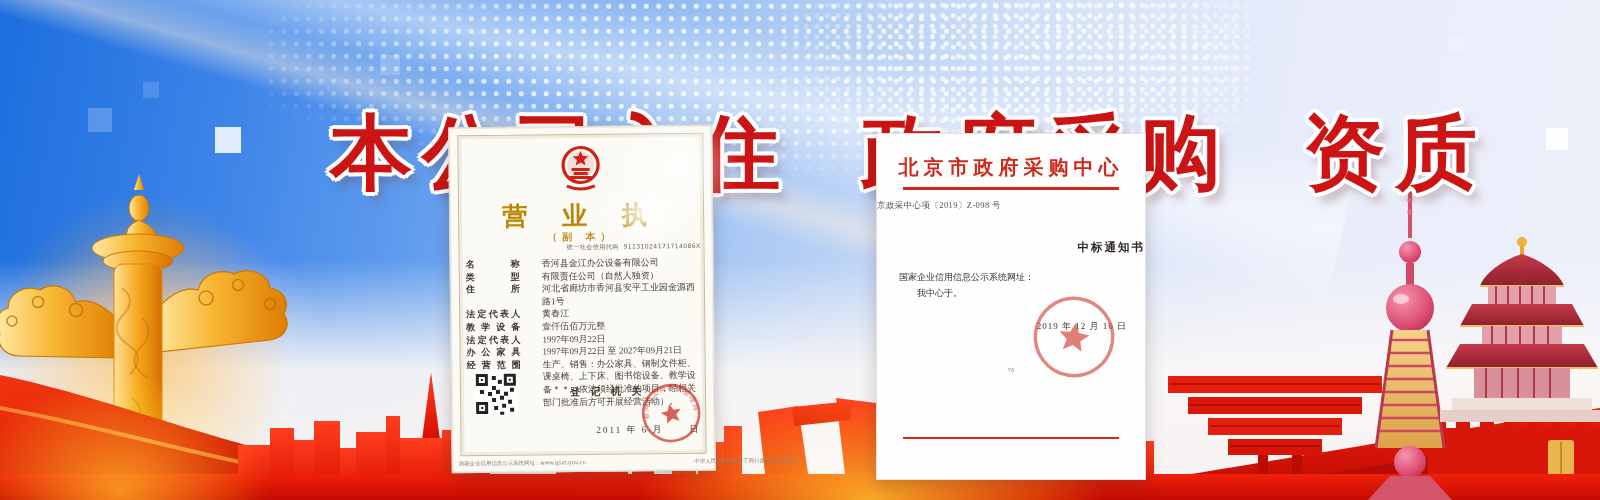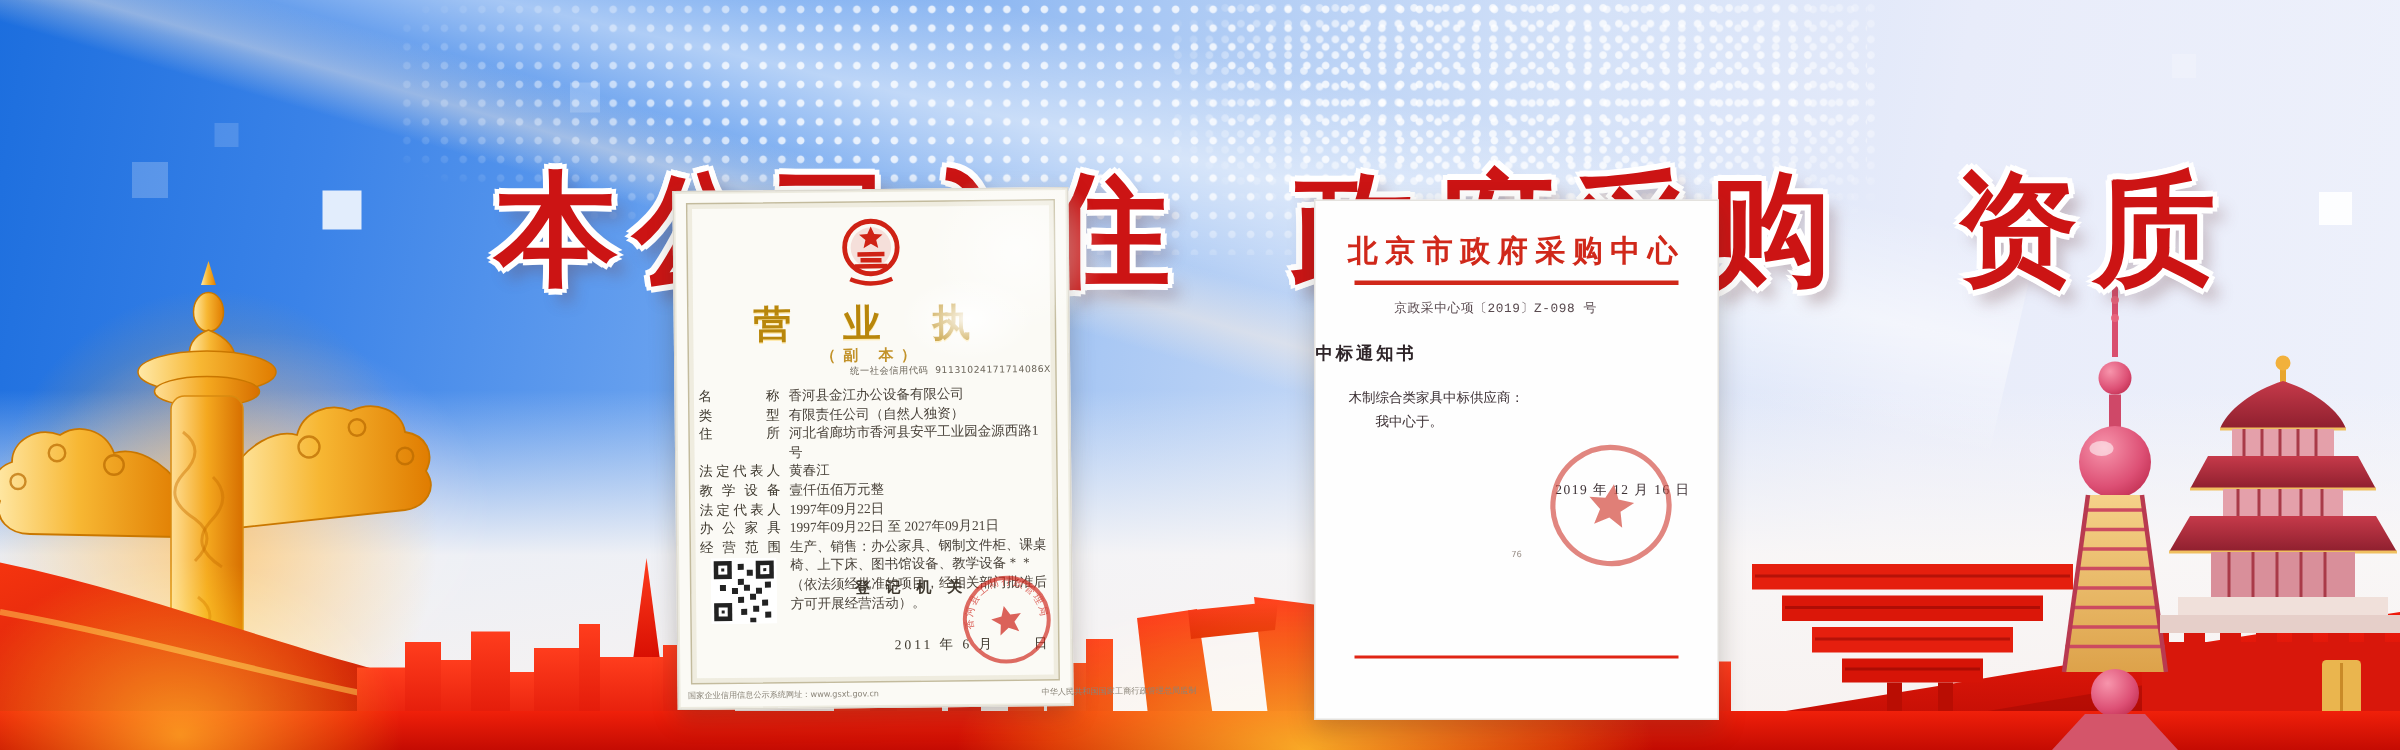--- a/index.html
+++ b/index.html
@@ -56,44 +56,44 @@
   .license .ltitle{position:absolute;left:0;right:0;top:72px;text-align:center;
     font-size:25px;font-weight:bold;letter-spacing:13px;color:#b8860b;
     text-shadow:0 1px 0 rgba(255,230,160,.8);}
   .license .lsub{position:absolute;left:0;right:0;top:103px;text-align:center;
     font-size:10px;font-weight:bold;letter-spacing:5px;color:#c2922a;}
   .license .credit{position:absolute;right:12px;top:116px;font-size:7px;color:#6b655a;
     transform:scale(.88);transform-origin:right top;letter-spacing:.4px;}
   .license .fields{position:absolute;left:15px;right:12px;top:130px;
     font-family:"Liberation Serif","DejaVu Serif",serif;}
   .lrow{display:flex;font-size:9px;line-height:12.6px;color:#49423a;}
-  .lrow .lbl{width:54px;flex:none;margin-right:6px;color:#3e382e;font-weight:normal;
+  .lrow .lbl{width:54px;flex:none;margin-right:22px;color:#3e382e;font-weight:bold;
     text-align:justify;text-align-last:justify;}
   .lrow .val{flex:1;}
   .license .qr{position:absolute;left:22px;bottom:56px;}
   .license .registrar{position:absolute;left:118px;bottom:72px;font-size:10px;
     letter-spacing:4px;color:#3e382e;font-family:"Liberation Serif",serif;font-weight:bold;}
   .license .ldate{position:absolute;right:14px;bottom:34px;font-size:9px;color:#3e382e;
     font-family:"Liberation Serif",serif;letter-spacing:2px;}
   .license .ldate .gap{display:inline-block;width:26px;}
   .license .lseal{right:12px;bottom:26px;width:62px;height:62px;transform:rotate(-12deg);}
   .license .footer{position:absolute;left:6px;right:6px;bottom:3px;display:flex;
     justify-content:space-between;font-size:8px;color:#8a8478;}
   .license .footer span{transform:scale(.68);transform-origin:left center;white-space:nowrap;}
   .license .footer span:last-child{transform-origin:right center;}
   .glare{position:absolute;background:radial-gradient(closest-side,rgba(255,255,255,.97),rgba(255,255,255,0));}
   
   .notice{left:876px;top:133px;width:268px;height:345px;background:#fefefe;
     border:1px solid #e4e2de;box-shadow:0 6px 16px rgba(60,50,40,.25);}
   .notice .nheader{margin:20px 0 0;text-align:center;font-size:20px;font-weight:bold;
     letter-spacing:5px;color:#d0281a;}
   .notice .nrule{width:216px;height:2.5px;background:#d0281a;margin:6px auto 0;}
-  .notice .ndoc{margin-top:10px;padding-right:28px;text-align:center;font-size:8.5px;
-    color:#5a4b50;letter-spacing:.4px;font-family:Liberation Mono, monospace;}
-  .notice .ntitle{margin-top:16px;text-align:left;font-size:11.5px;font-weight:bold;
+  .notice .ndoc{margin-top:10px;padding-right:28px;text-align:left;font-size:8.5px;
+    color:#5a4b50;letter-spacing:.4px;font-family:Liberation Serif, serif;}
+  .notice .ntitle{margin-top:28px;text-align:right;font-size:11.5px;font-weight:bold;
     letter-spacing:2px;color:#2e2428;font-family:Liberation Sans, sans-serif;}
   .notice .nbody{margin:14px 20px 0 22px;font-size:9px;line-height:16px;color:#3c3034;
     font-family:"Liberation Serif",serif;text-align:justify;}
   .notice .nbody p{margin:0;text-indent:2em;}
   .notice .addr{text-indent:0 !important;}
   .notice .ndate{position:absolute;right:18px;top:186px;font-size:9px;color:#3c3034;
     letter-spacing:1px;font-family:"Liberation Serif",serif;z-index:1;}
   .notice .nseal{right:28px;top:160px;width:86px;height:86px;transform:rotate(8deg);z-index:2;}
   .notice .npage{position:absolute;left:0;right:0;top:232px;text-align:center;font-size:7px;
     color:#9a9089;transform:scale(.8);}
@@ -454,21 +454,21 @@
     <div class="glare" style="left:150px;top:58px;width:90px;height:56px"></div>
     <div class="glare" style="left:168px;top:-14px;width:120px;height:110px;opacity:.7"></div>
   </div>
 
   <div class="doc notice">
     <div class="nheader">北京市政府采购中心</div>
     <div class="nrule"></div>
     <div class="ndoc">京政采中心项〔2019〕Z-098 号</div>
     <div class="ntitle">中标通知书</div>
     <div class="nbody">
-      <p class="addr">木制综合类家具中标供应商：</p>
+      <p class="addr">国家企业信用信息公示系统网址：</p>
       <p>我中心于。</p>
     </div>
     <div class="ndate">2019 年 12 月 16 日</div>
     <svg class="seal nseal" viewBox="0 0 60 60">
       <circle cx="30" cy="30" r="27" fill="none" stroke="rgba(210,67,56,.75)" stroke-width="2.4"></circle>
       <path d="M30 20 l3.1 6.8 7.4.6 -5.7 4.9 1.8 7.2 -6.6-3.9 -6.6 3.9 1.8-7.2 -5.7-4.9 7.4-.6z" fill="rgba(210,67,56,.8)"></path>
     </svg>
     <div class="npage">76</div>
     <div class="nline"></div>
   </div>

